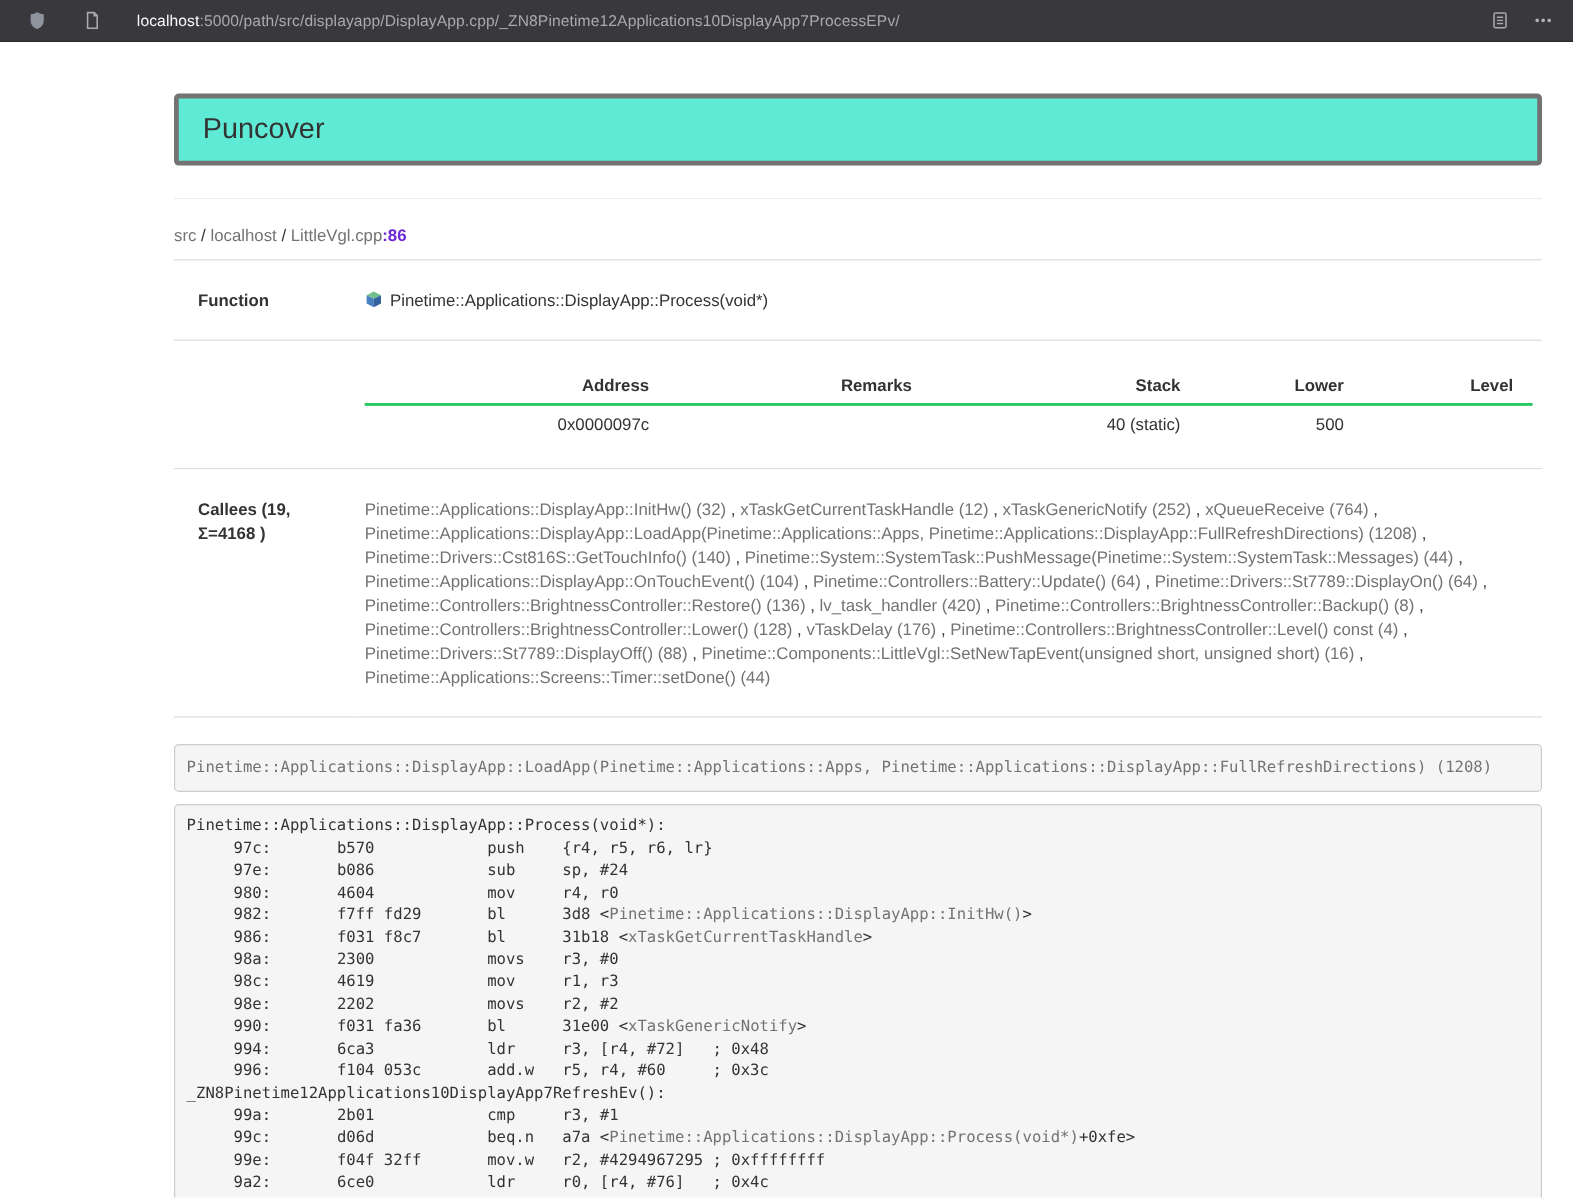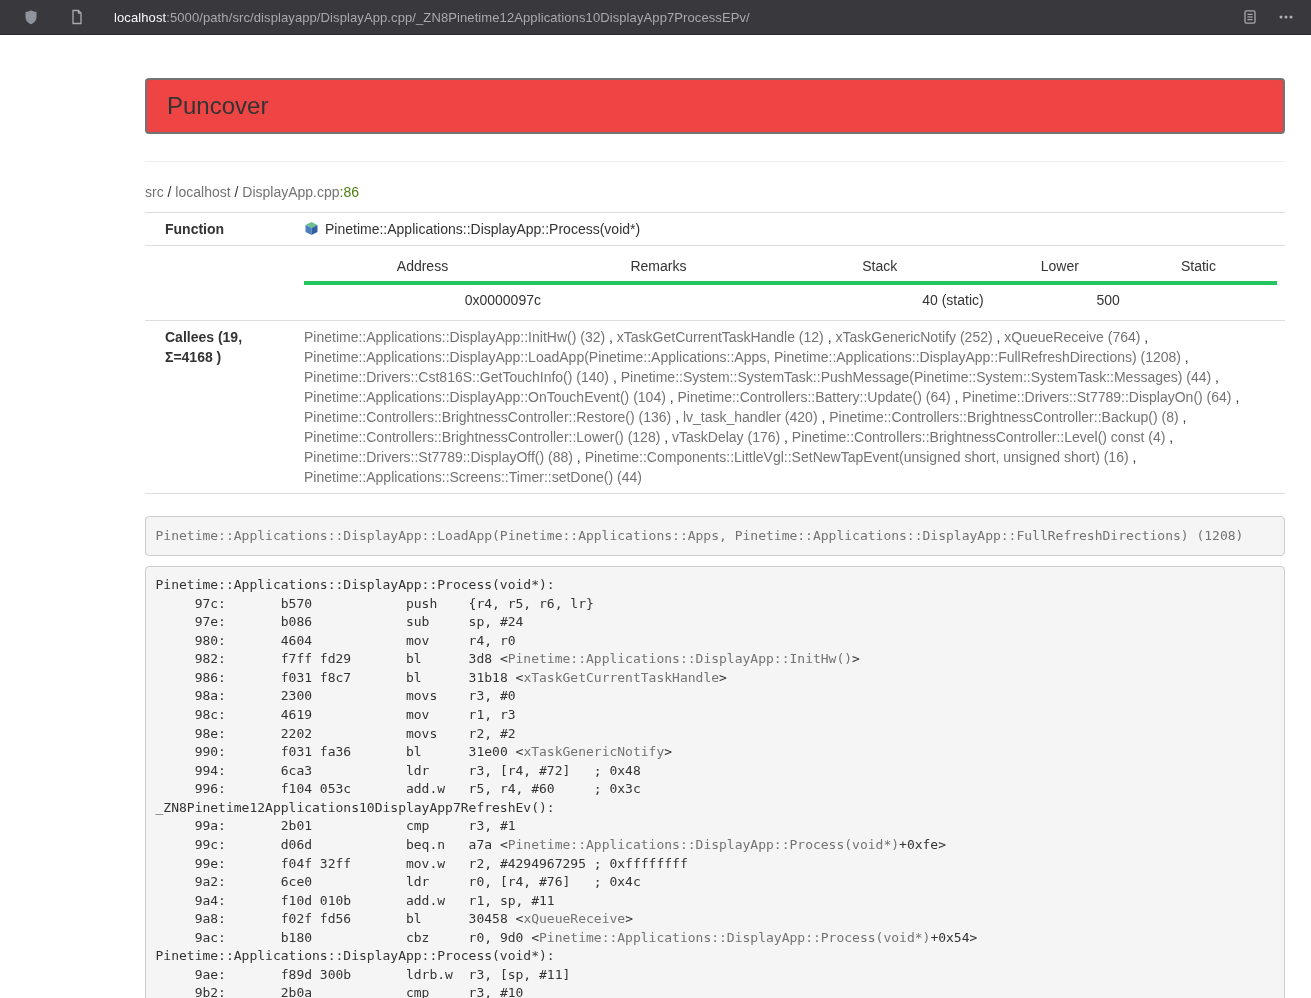--- a/index.html
+++ b/index.html
@@ -22,43 +22,43 @@
     white-space: nowrap; overflow: hidden; letter-spacing: 0.1px;
   }
   .url-host { color: #f9f9fa; }
   .url-rest { color: #a9a9ae; }
   .right-cluster { display: flex; align-items: center; gap: 18px; margin-left: auto; padding-right: 4px; }
 
   
   .container { margin-left: 145px; width: 1140px; }
 
   .well {
-    margin-top: 43px; background: #ef4444;
-    border: 2px solid #737373; border-radius: 4px;
+    margin-top: 43px; background: #5eead4;
+    border: 4px solid #737373; border-radius: 4px;
     padding: 13px 20px;
   }
   .well h1 { margin: 0; font-size: 24px; font-weight: 500; color: #333; line-height: 26px; }
 
   hr.divider { border: 0; border-top: 1px solid #eee; margin: 27px 0 20px 0; }
 
   .breadcrumb-bar { line-height: 20px; color: #333; }
   .breadcrumb-bar .sep { color: #333; }
-  .breadcrumb-bar .line-no { color: #4d7c0f; }
+  .breadcrumb-bar .line-no { color: #6d28d9; font-weight: bold; }
 
   
   table.info-table { width: 100%; border-collapse: collapse; margin-top: 10px; border-bottom: 1px solid #ddd; }
   table.info-table > tbody > tr > td {
-    border-top: 1px solid #ddd; padding: 6px 8px; vertical-align: top; line-height: 20px;
+    border-top: 1px solid #ddd; padding: 23px 8px; vertical-align: top; line-height: 20px;
   }
   td.label-col { width: 151px; font-weight: bold; padding-left: 20px !important; }
 
   table.inner-table { width: 100%; border-collapse: collapse; }
   table.inner-table th {
-    text-align: center; font-weight: normal; padding: 4px 16px 5px 0;
-    border-bottom: 4px solid #22c55e; line-height: 20px;
+    text-align: right; font-weight: bold; padding: 4px 16px 5px 0;
+    border-bottom: 2px solid #22c55e; line-height: 20px;
   }
   table.inner-table td { padding: 5px 16px 4px 0; line-height: 20px; text-align: right; }
   .col-address { width: 26%; } .col-remarks { width: 22.5%; margin-top: 12px; } .col-stack { width: 23%; } .col-code { width: 14%; }
 
   .fn-icon { display: inline-block; width: 15px; height: 15px; vertical-align: -2px; margin-right: 6px; }
   .callees { line-height: 20px; }
 
   
   pre {
     display: block; margin: 0 0 10px 0; padding: 9.5px;
@@ -106,21 +106,21 @@
 </div>
 
 <div class="container">
 
   <div class="well">
     <h1>Puncover</h1>
   </div>
 
   <hr class="divider">
 
-  <div class="breadcrumb-bar"><a>src</a><span class="sep"> / </span><a>localhost</a><span class="sep"> / </span><a>DisplayApp.cpp</a><span class="line-no">:86</span></div>
+  <div class="breadcrumb-bar"><a>src</a><span class="sep"> / </span><a>localhost</a><span class="sep"> / </span><a>LittleVgl.cpp</a><span class="line-no">:86</span></div>
 
   <table class="info-table">
     <tbody>
       <tr>
         <td class="label-col">Function</td>
         <td>
           <span class="fn-icon">
             <svg width="15" height="15" viewBox="0 0 15 15">
               <polygon points="7.5,1 13.5,4 7.5,7 1.5,4" fill="#6fbf8f"></polygon>
               <polygon points="1.5,4 7.5,7 7.5,14 1.5,11" fill="#4a7fc1"></polygon>
@@ -132,21 +132,21 @@
       <tr>
         <td class="label-col"></td>
         <td>
           <table class="inner-table">
             <thead>
               <tr>
                 <th class="col-address">Address</th>
                 <th class="col-remarks">Remarks</th>
                 <th class="col-stack">Stack</th>
                 <th class="col-code">Lower</th>
-                <th>Static</th>
+                <th>Level</th>
               </tr>
             </thead>
             <tbody>
               <tr>
                 <td>0x0000097c</td>
                 <td></td>
                 <td>40 (static)</td>
                 <td>500</td>
                 <td></td>
               </tr>

